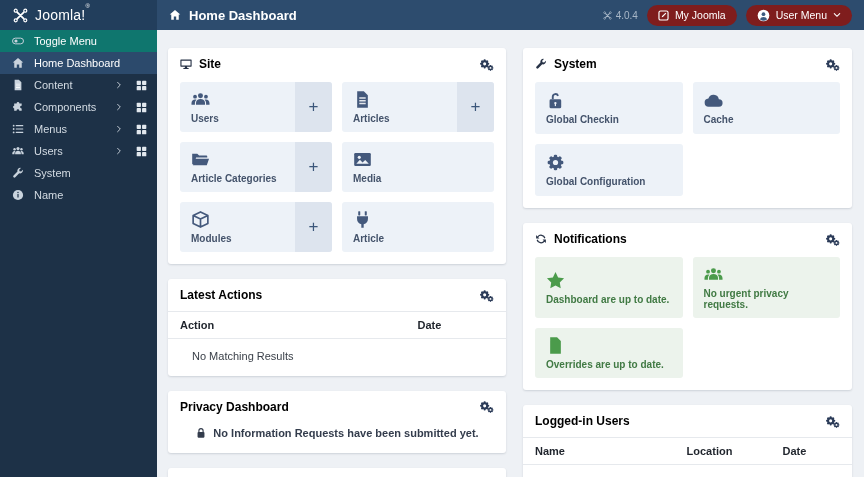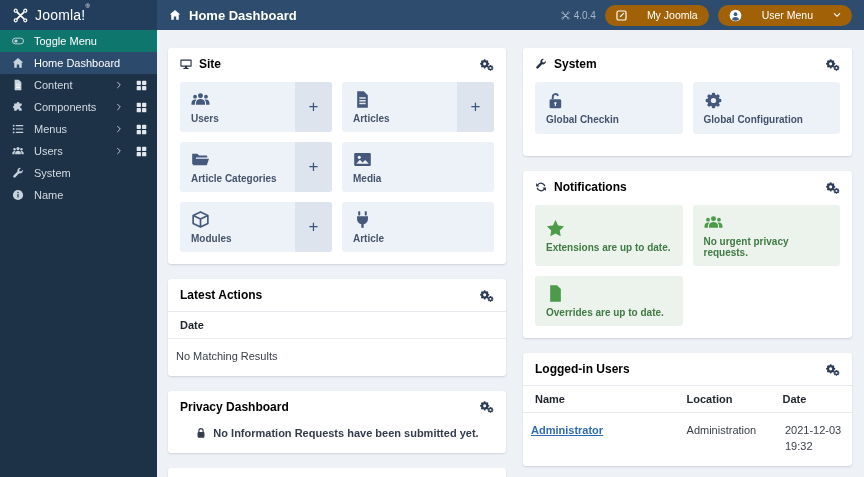--- a/index.html
+++ b/index.html
@@ -9,21 +9,21 @@
   
   .topbar{position:absolute;top:0;left:0;right:0;height:30px;display:flex;z-index:5}
   .logo-box{width:157px;box-sizing:border-box;background:#223e5c;display:flex;align-items:center;
             gap:7px;padding-left:13px;color:#fff}
   .logo-text{font-size:14px;font-weight:500;letter-spacing:.2px}
   .logo-reg{font-size:6px;vertical-align:top;position:relative;top:-4px}
   .header-main{flex:1;background:#2d4c6e;display:flex;align-items:center;gap:8px;padding:0 12px;color:#fff}
   .page-title{font-size:13px;font-weight:bold}
   .header-right{margin-left:auto;display:flex;align-items:center;gap:9px}
   .version{display:flex;align-items:center;gap:4px;color:#a8b7c7;font-size:10px}
-  .pill{background:#a16207;border-radius:11px;height:21px;display:flex;align-items:center;gap:20px;
+  .pill{background:#7f1d1d;border-radius:11px;height:21px;display:flex;align-items:center;gap:6px;
         padding:0 11px;font-size:10.5px;color:#fff;cursor:pointer;white-space:nowrap}
   
   .sidebar{position:absolute;top:30px;left:0;bottom:0;width:157px;background:#1d3147;color:#d3dbe3}
   .side-item{height:22px;display:flex;align-items:center;gap:9px;padding:0 10px 0 11px;
              font-size:11px;cursor:pointer}
   .side-item .sicon{width:14px;display:flex;justify-content:center;font-size:12px;color:#c9d3dd}
   .side-item .lbl{flex:1;white-space:nowrap}
   .side-item .chev{font-size:8px;display:flex;color:#cfd7df}
   .side-item .sgrid{font-size:11px;display:flex;color:#e2e8ee;margin-left:4px}
   .side-item.toggle{background:#0f766e;color:#fff}
@@ -47,21 +47,21 @@
   .qcard.pad-right{padding-right:46px}
   .qadd{position:absolute;right:0;top:0;bottom:0;width:37px;background:#dde4ee;border-radius:0 3px 3px 0;
         display:flex;align-items:center;justify-content:center;font-size:17px;color:#3b567a;cursor:pointer}
   .qcard.green{background:#ecf3ec;min-height:50px}
   .qcard.green .cicon{color:#4b9b4b}
   .qcard.green .clbl{color:#417a44}
   
   .tbl-head,.tbl-row{display:grid;font-size:11px;column-gap:8px}
   .tbl-head{border-top:1px solid #e6e9ed;border-bottom:1px solid #e6e9ed;font-weight:bold;
             color:#1f242c;padding:7px 12px}
-  .tbl-row{color:#3a4049;padding:10px 8px 11px;line-height:1.45}
+  .tbl-row{color:#3a4049;padding:10px 24px 11px;line-height:1.45}
   .cols-2{grid-template-columns:3fr 1fr}
   .cols-3{grid-template-columns:1.55fr .95fr .62fr}
   .link{color:#2f6cb3;text-decoration:underline;font-weight:bold;cursor:pointer;display:inline-block}
   
   .privacy-msg{display:flex;justify-content:center;align-items:center;gap:6px;
                padding:4px 12px 14px;font-size:11px;font-weight:bold;color:#333c4c}
   .privacy-msg .licon{font-size:12px;display:flex;color:#333c4c}
 </style>
 </head>
 <body>
@@ -371,20 +371,21 @@
                 <rect x="13.39" y="8.54" width="1.61" height="7.32" rx="0.62" transform="rotate(0 14.2 12.2)"></rect>
                 <rect x="13.39" y="8.54" width="1.61" height="7.32" rx="0.62" transform="rotate(45 14.2 12.2)"></rect>
                 <rect x="13.39" y="8.54" width="1.61" height="7.32" rx="0.62" transform="rotate(90 14.2 12.2)"></rect>
                 <rect x="13.39" y="8.54" width="1.61" height="7.32" rx="0.62" transform="rotate(135 14.2 12.2)"></rect>
                 <circle cx="14.2" cy="12.2" r="2.85"></circle>
                 <circle cx="14.2" cy="12.2" r="1.2" fill="#ffffff"></circle>
               </svg>
             </span>
         </div>
         <div class="tbl-head cols-2">
+          <span>Action</span>
           <span>Date</span>
         </div>
         <div class="tbl-row cols-2">
           <span>No Matching Results</span>
         </div>
       </div>
 
       <div class="panel">
         <div class="panel-head">
           <span class="panel-title">Privacy Dashboard</span>
@@ -459,20 +460,28 @@
                   <rect x="3" y="7" width="9.8" height="7.6" rx="1.2"></rect>
                   <circle cx="7.9" cy="10.2" r="1" fill="#edf2f8"></circle>
                   <rect x="7.4" y="10.6" width="1" height="2.1" fill="#edf2f8"></rect>
                 </svg>
               </span>
             <span class="clbl">Global Checkin</span>
           </div>
           <div class="qcard sys">
             <span class="cicon icon">
                 <svg viewBox="0 0 16 16" width="1em" height="1em" fill="currentColor">
+                  <path d="M12.6 13.2H4.2A3.4 3.4 0 0 1 3.7 6.4a4.5 4.5 0 0 1 8.8.6 3.1 3.1 0 0 1 .1 6.2z"></path>
+                </svg>
+              </span>
+            <span class="clbl">Cache</span>
+          </div>
+          <div class="qcard sys">
+            <span class="cicon icon">
+                <svg viewBox="0 0 16 16" width="1em" height="1em" fill="currentColor">
                   <rect x="6.54" y="1.39" width="2.91" height="13.22" rx="1.12" transform="rotate(0 8 8)"></rect>
                   <rect x="6.54" y="1.39" width="2.91" height="13.22" rx="1.12" transform="rotate(45 8 8)"></rect>
                   <rect x="6.54" y="1.39" width="2.91" height="13.22" rx="1.12" transform="rotate(90 8 8)"></rect>
                   <rect x="6.54" y="1.39" width="2.91" height="13.22" rx="1.12" transform="rotate(135 8 8)"></rect>
                   <circle cx="8" cy="8" r="5.15"></circle>
                   <circle cx="8" cy="8" r="2.2" fill="#edf2f8"></circle>
                 </svg>
               </span>
             <span class="clbl">Global Configuration</span>
           </div>
@@ -505,21 +514,21 @@
               </svg>
             </span>
         </div>
         <div class="card-grid">
           <div class="qcard green">
             <span class="cicon icon">
                 <svg viewBox="0 0 16 16" width="1em" height="1em" fill="currentColor">
                   <path d="M8 .9l2.2 4.5 5 .7-3.6 3.5.8 5L8 12.2l-4.4 2.4.8-5L.8 6.1l5-.7z"></path>
                 </svg>
               </span>
-            <span class="clbl">Extensions are up to date.</span>
+            <span class="clbl">Dashboard are up to date.</span>
           </div>
           <div class="qcard green">
             <span class="cicon icon">
                 <svg viewBox="0 0 16 16" width="1em" height="1em" fill="currentColor">
                   <circle cx="8" cy="4.8" r="2.1"></circle>
                   <circle cx="3.4" cy="5.6" r="1.6"></circle>
                   <circle cx="12.6" cy="5.6" r="1.6"></circle>
                   <path d="M8 7.6c2.1 0 3.8 1.4 3.8 3.2v1.6H4.2v-1.6C4.2 9 5.9 7.6 8 7.6z"></path>
                   <path d="M3.4 8.1c.4 0 .9.1 1.2.2-.8.8-1.3 1.8-1.3 2.9v1.2H.4v-1.2c0-1.7 1.3-3.1 3-3.1z"></path>
                   <path d="M12.6 8.1c1.7 0 3 1.4 3 3.1v1.2h-2.9v-1.2c0-1.1-.5-2.1-1.3-2.9.3-.1.8-.2 1.2-.2z"></path>

